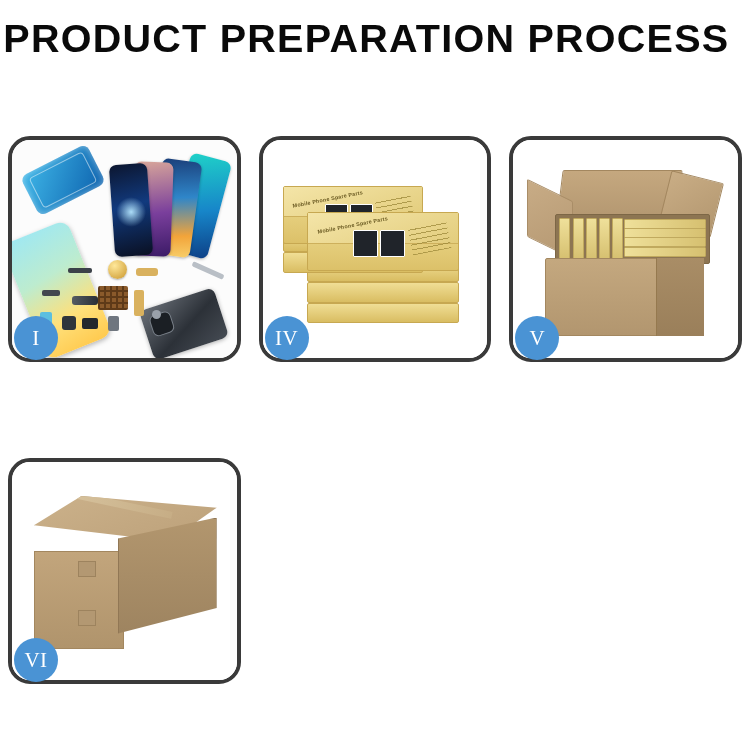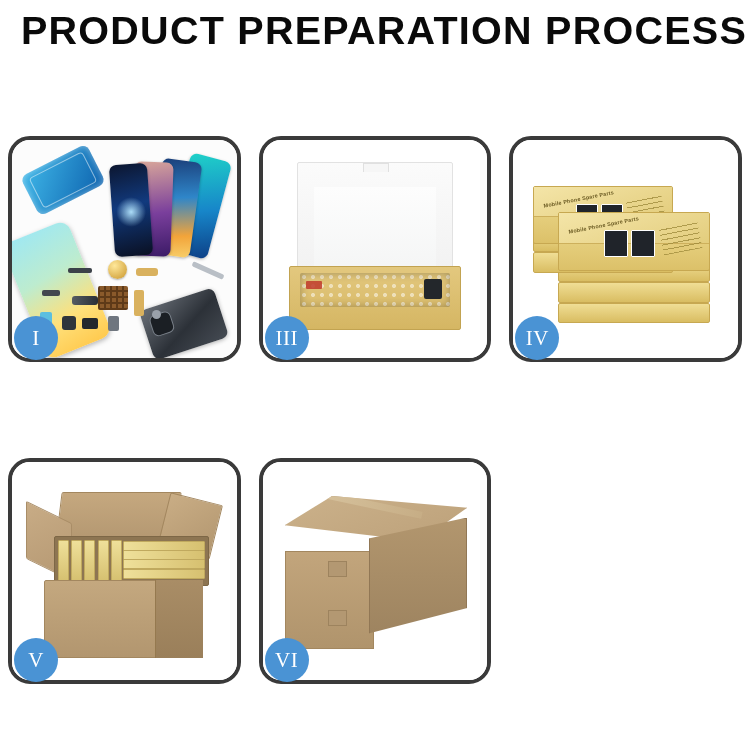--- a/index.html
+++ b/index.html
@@ -1,21 +1,21 @@
 <!DOCTYPE html>
 <html><head>
 <meta charset="utf-8">
 <style>
   html,body{margin:0;padding:0;}
   body{
     width:750px;height:750px;background:#ffffff;
     font-family:"Liberation Sans","DejaVu Sans",sans-serif;
     overflow:hidden;position:relative;
   }
-  .header{text-align:center;padding-top:12px;margin-left:18px;}
+  .header{padding-top:20px;margin-left:18px;}
   .title{
     font-size:38px;font-weight:700;color:#0a0a0a;letter-spacing:1.2px;
     transform:scaleX(1.04);transform-origin:center;line-height:1;
     white-space:nowrap;
   }
   .subtitle{
     margin-top:13px;font-size:15.5px;color:#1a1a1a;font-weight:400;
     letter-spacing:.1px;white-space:nowrap;
   }
   .grid{
@@ -324,33 +324,20 @@
       <div class="sp s7"></div>
       <div class="sp s8"></div>
       <div class="sp s9"></div>
       <div class="sp s10"></div>
       <div class="sp s11"></div>
     </div>
     <div class="badge">I</div>
   </div>
 
 
-  <div class="panel">
-    <div class="panel-inner p3">
-      <div class="b3">
-        <div class="b3-lid">
-          <div class="b3-foam"></div>
-        </div>
-        <div class="b3-base">
-          <div class="b3-tray"></div>
-        </div>
-      </div>
-    </div>
-    <div class="badge">III</div>
-  </div>
 
   <div class="panel">
     <div class="panel-inner p4">
       <div class="stack">
         <div class="flatbox st-l5"></div>
         <div class="flatbox st-l4"></div>
         <div class="flatbox st-l3"></div>
         <div class="flatbox st-l2"></div>
         <div class="flatbox st-l1"></div>
         <div class="sbox st-back">

